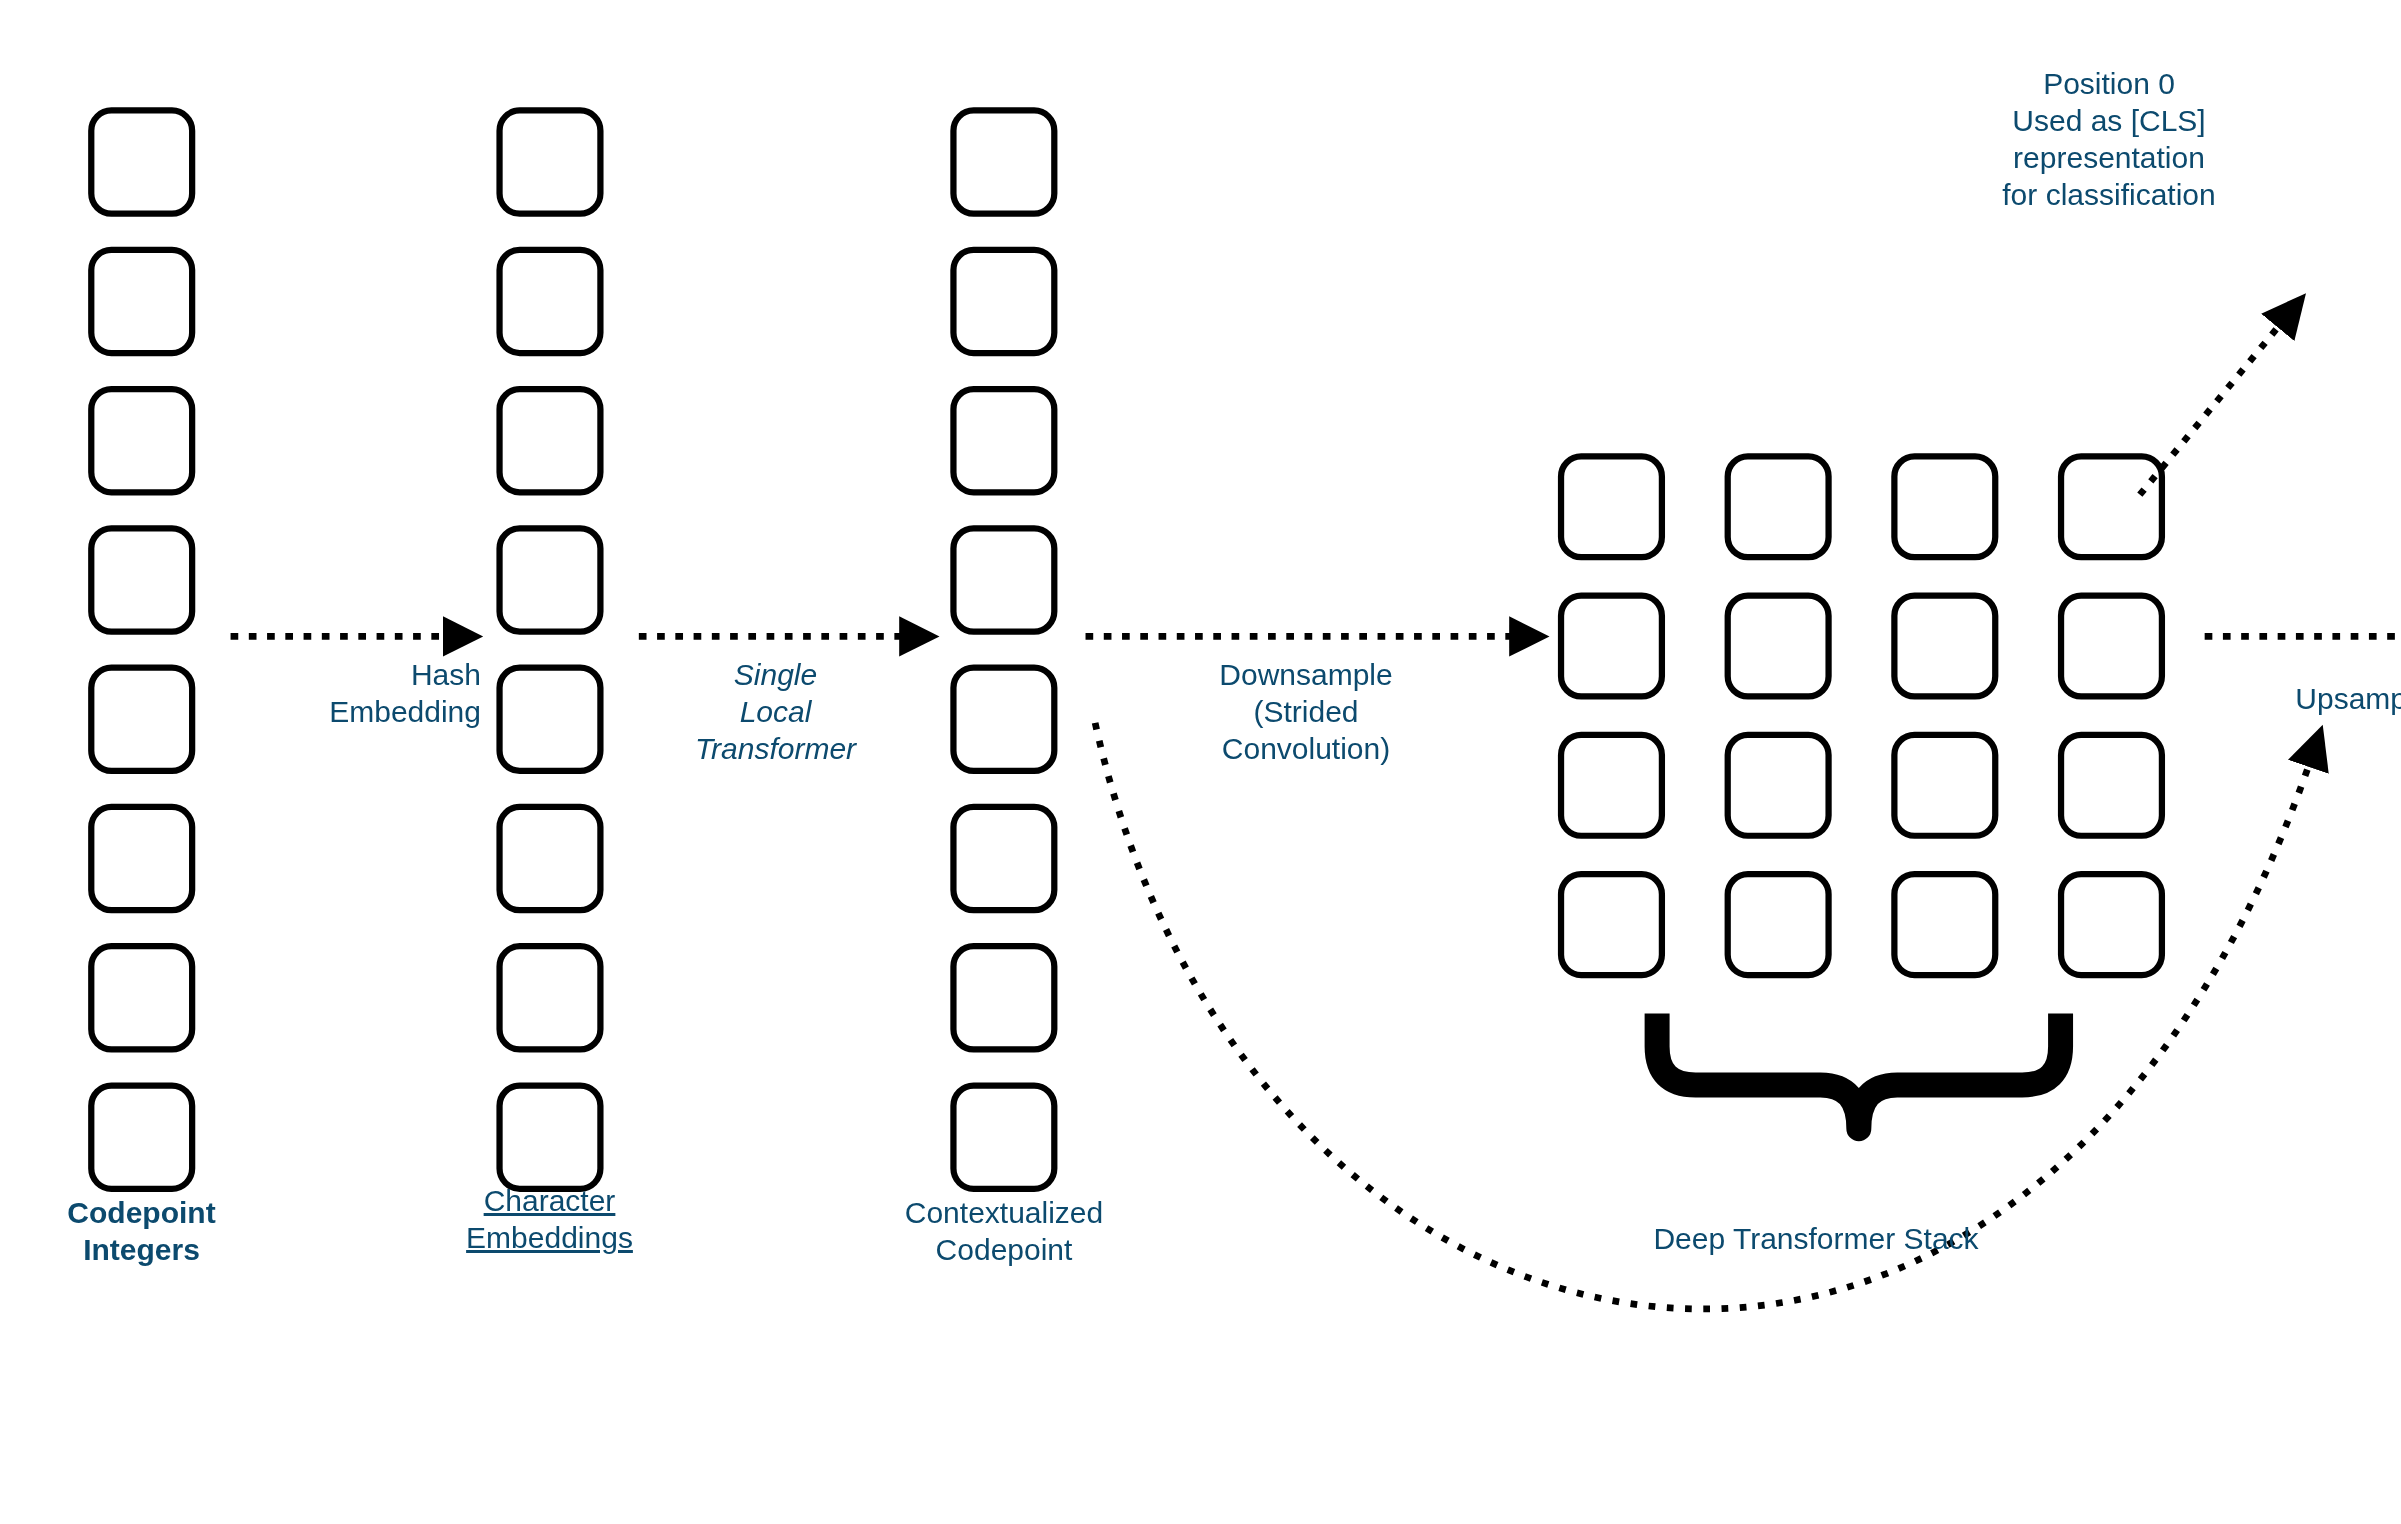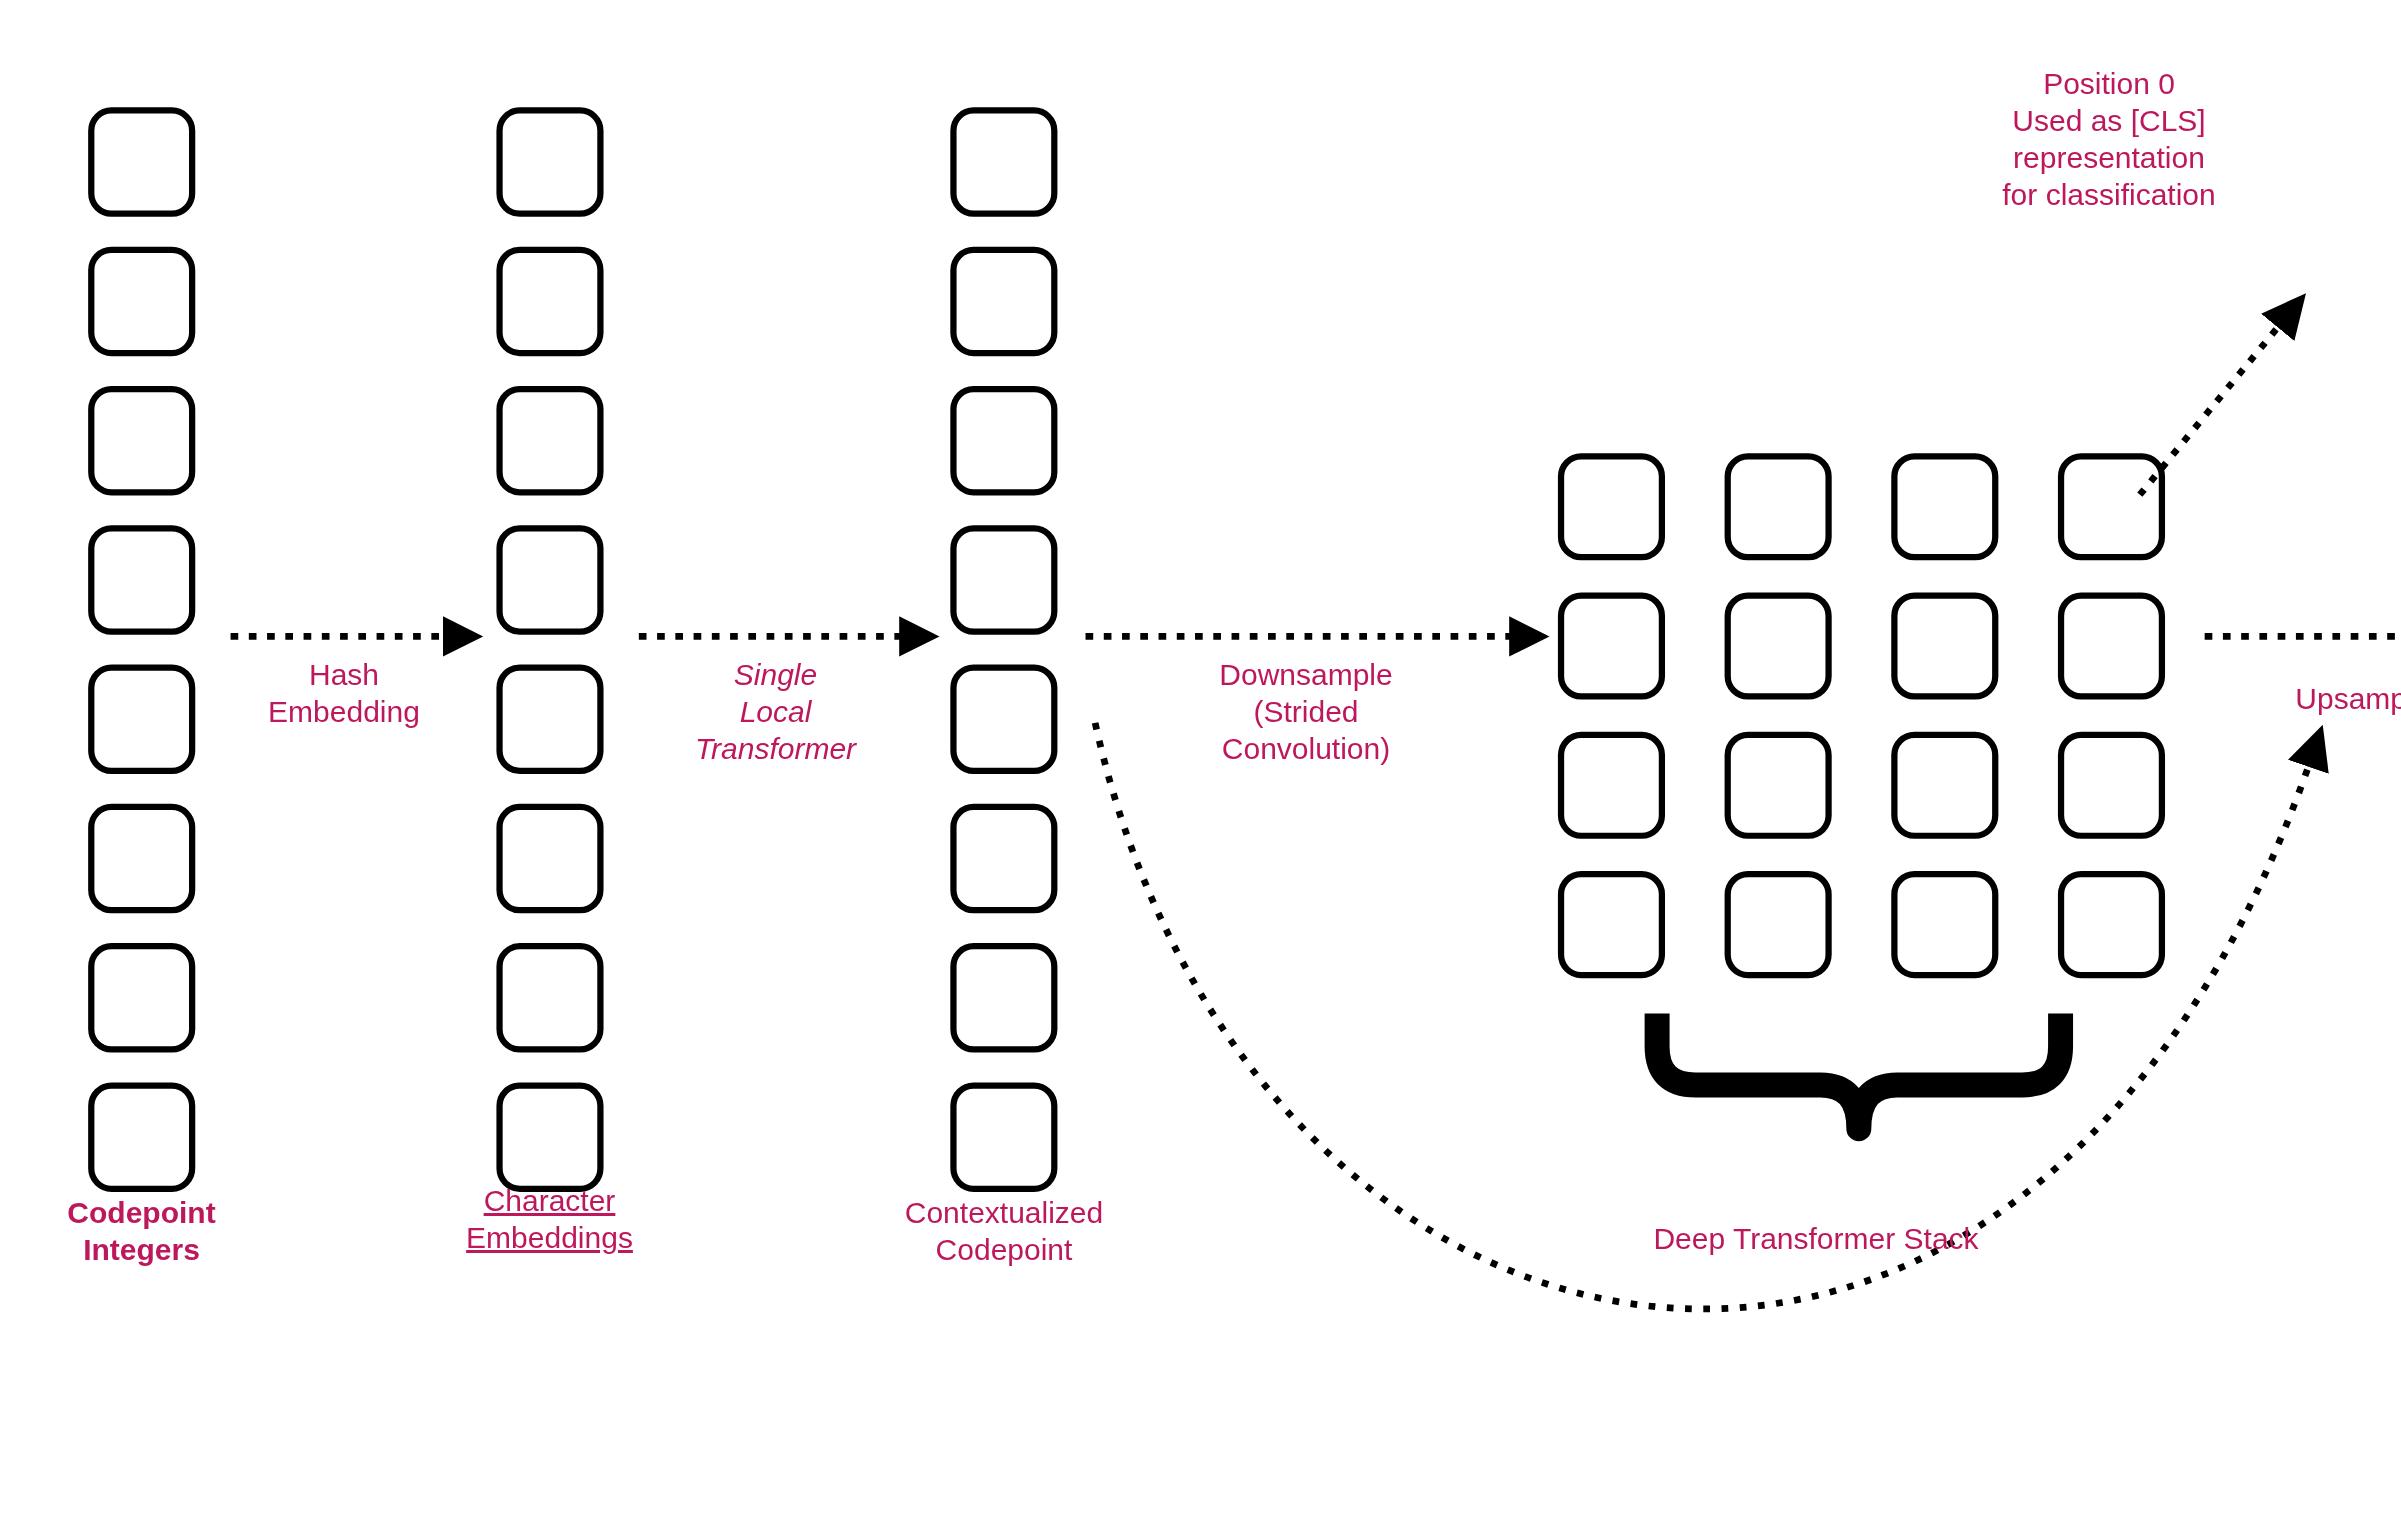--- a/index.html
+++ b/index.html
@@ -7,21 +7,21 @@
     font-family:"Liberation Sans","DejaVu Sans",sans-serif;
     width:3307px;height:1525px;position:relative;overflow:hidden;
     -webkit-font-smoothing:antialiased;
   }
   #stage{position:absolute;inset:0;width:3307px;height:1525px;}
   svg.layer{position:absolute;left:0;top:0;width:3307px;height:1525px;overflow:visible;}
 
   
   .lbl{
     position:absolute;
-    color:#be185d;
+    color:#0c4a6e;
     font-size:30px;
     line-height:37px;
     text-align:center;
     white-space:pre-line;
     letter-spacing:0px;
   }
 </style>
 </head>
 <body>
 
@@ -113,21 +113,21 @@
   </svg>
 
   <div id="text-layer">
       <div class="lbl" style="left: 0px; top: 1194px; width: 283px; font-weight: bold;">Codepoint
 Integers</div>
       <div class="lbl" style="left: 408px; top: 1182px; width: 283px; text-decoration: underline;">Character
 Embeddings</div>
       <div class="lbl" style="left: 836px; top: 1194px; width: 336px;">Contextualized
 Codepoint</div>
       <div class="lbl" style="left: 1552px; top: 1220px; width: 528px;">Deep Transformer Stack</div>
-      <div class="lbl" style="left: 207px; top: 656px; width: 274px;">Hash
+      <div class="lbl" style="left: 207px; top: 656px; width: 274px; text-align: right;">Hash
 Embedding</div>
       <div class="lbl" style="left: 634px; top: 656px; width: 283px; font-style: italic;">Single
 Local
 Transformer</div>
       <div class="lbl" style="left: 1090px; top: 656px; width: 432px;">Downsample
 (Strided
 Convolution)</div>
       <div class="lbl" style="left: 2185px; top: 680px; width: 379px;">Upsampling</div>
       <div class="lbl" style="left: 1888px; top: 65px; width: 442px;">Position 0
 Used as [CLS]

